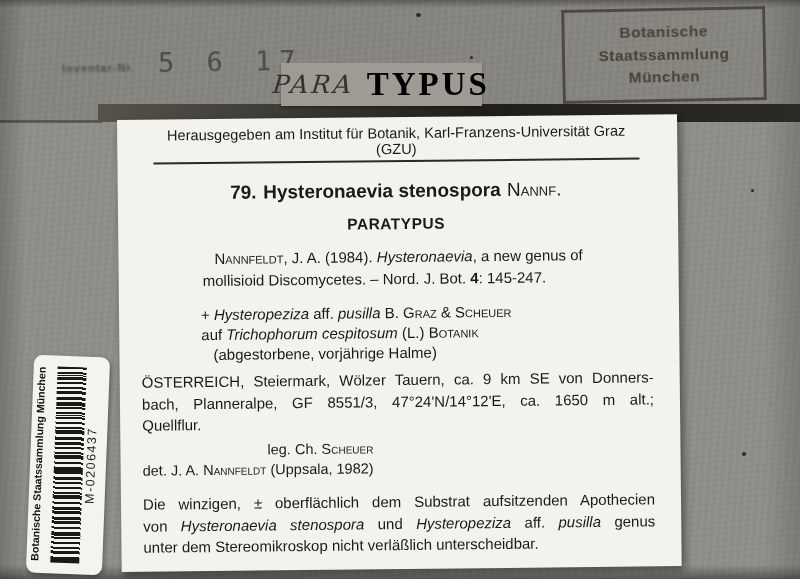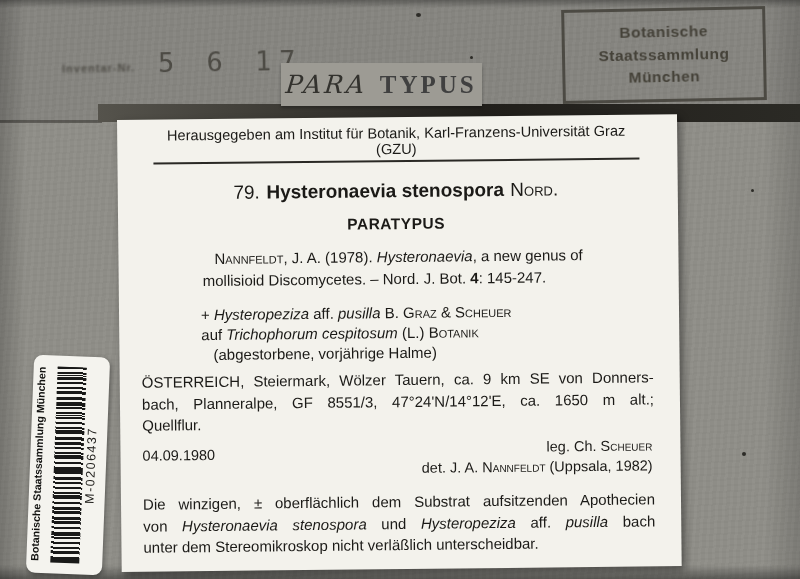--- a/index.html
+++ b/index.html
@@ -32,39 +32,39 @@
     color:#4e4c46;filter:blur(1.1px);transform:rotate(-1deg);letter-spacing:1px;}
   .inv-number{position:absolute;left:158px;top:46px;font-family:"DejaVu Sans Mono",monospace;
     font-size:27px;color:#4d4b45;letter-spacing:8px;filter:blur(.6px);transform:rotate(-1deg);}
 
   
   .slip{position:absolute;left:281px;top:63px;width:201px;height:43px;z-index:2;
     background:#9d9b94;display:flex;align-items:center;justify-content:center;gap:12px;
     box-shadow:0 2px 3px rgba(0,0,0,.28);}
   .para{font-family:"DejaVu Serif",serif;font-style:italic;font-weight:400;
     font-size:25px;color:#33322e;letter-spacing:3px;transform:skewX(-6deg);}
-  .typus{font-family:"Liberation Serif",serif;font-weight:bold;font-size:25px;
-    letter-spacing:3px;color:#404040;}
+  .typus{font-family:"Liberation Serif",serif;font-weight:bold;font-size:33px;
+    letter-spacing:3px;color:#000000;}
 
   
   .stamp{position:absolute;left:562px;top:8px;width:198px;height:88px;z-index:2;
     border:3px solid rgba(66,64,56,.85);transform:rotate(-1.1deg);filter:blur(.7px);
     display:flex;flex-direction:column;align-items:center;justify-content:center;
     color:#454239;font-weight:bold;font-size:15.5px;line-height:1.45;letter-spacing:.5px;
     text-align:center;}
 
   
   .label{position:absolute;left:117px;top:120px;width:560px;height:452px;z-index:3;
     background:#f3f2ec;transform:rotate(-0.6deg);transform-origin:0 0;
     box-shadow:3px 4px 9px rgba(0,0,0,.45);
     color:#1b1a17;padding:6px 26px 0 22px;box-sizing:border-box;font-size:15px;}
   .hdr{margin:2px 12px 0 14px;text-align:center;font-size:14.6px;
     padding-bottom:3px;border-bottom:2px solid #2a2925;}
   .title{margin-top:18px;text-align:center;font-size:19px;}
-  .title .num{margin-right:.35em;}
+  .title .num{margin-right:.35em;font-weight:bold;}
   .title .b{font-weight:bold;}
   .title .sc{font-variant:small-caps;margin-left:.33em;}
   .status{margin-top:13px;text-align:center;font-weight:bold;font-size:15.5px;letter-spacing:.5px;}
   .citation{margin:13px 28px 0 62px;line-height:21.5px;}
   .citation .line:first-child{margin-left:12px;}
   .host{margin:14px 0 0 60px;line-height:20px;}
   .host .line:last-child{margin-left:12px;}
   .locality{margin:6px 0 0 0;line-height:21.7px;}
   .just{text-align:justify;text-align-last:justify;}
   .daterow{margin:4px 2px 0 0;display:flex;justify-content:space-between;font-size:14.5px;}
@@ -117,53 +117,52 @@
   <div class="stamp">
     <div>Botanische</div>
     <div>Staatssammlung</div>
     <div>München</div>
   </div>
 
   <div class="label">
     <div class="hdr">Herausgegeben am Institut für Botanik, Karl-Franzens-Universität Graz (GZU)</div>
 
     <div class="title">
-      <span class="num">79.</span><span class="b">Hysteronaevia stenospora</span><span class="sc">Nord.</span>
+      <span class="num">79.</span><span class="b">Hysteronaevia stenospora</span><span class="sc">Nannf.</span>
     </div>
 
     <div class="status">PARATYPUS</div>
 
     <div class="citation">
-      <div class="line"><span class="seg-sc">Nannfeldt</span><span>, J. A. (1978). </span><span class="seg-i">Hysteronaevia</span><span>, a new genus of</span></div>
+      <div class="line"><span class="seg-sc">Nannfeldt</span><span>, J. A. (1984). </span><span class="seg-i">Hysteronaevia</span><span>, a new genus of</span></div>
       <div class="line"><span>mollisioid Discomycetes. – Nord. J. Bot. </span><span class="seg-b">4</span><span>: 145-247.</span></div>
     </div>
 
     <div class="host">
       <div class="line"><span>+ </span><span class="seg-i">Hysteropeziza</span><span> aff. </span><span class="seg-i">pusilla</span><span> B. </span><span class="seg-sc">Graz</span><span> &amp; </span><span class="seg-sc">Scheuer</span></div>
       <div class="line"><span>auf </span><span class="seg-i">Trichophorum cespitosum</span><span> (L.) </span><span class="seg-sc">Botanik</span></div>
       <div class="line"><span>(abgestorbene, vorjährige Halme)</span></div>
     </div>
 
     <div class="locality">
       <div class="just">ÖSTERREICH, Steiermark, Wölzer Tauern, ca. 9 km SE von Donners-</div>
       <div class="just">bach, Planneralpe, GF 8551/3, 47°24'N/14°12'E, ca. 1650 m alt.;</div>
       <div>Quellflur.</div>
     </div>
 
     <div class="daterow">
-      <div class="date">04.09.1980</div>
       <div class="legdet">
         <div><span>leg. Ch. </span><span class="seg-sc">Scheuer</span></div>
         <div><span>det. J. A. </span><span class="seg-sc">Nannfeldt</span><span> (Uppsala, 1982)</span></div>
       </div>
     </div>
 
     <div class="note">
       <div class="just"><span>Die winzigen, ± oberflächlich dem Substrat aufsitzenden Apothecien</span></div>
-      <div class="just"><span>von </span><span class="seg-i">Hysteronaevia stenospora</span><span> und </span><span class="seg-i">Hysteropeziza</span><span> aff. </span><span class="seg-i">pusilla</span><span> bach</span></div>
+      <div class="just"><span>von </span><span class="seg-i">Hysteronaevia stenospora</span><span> und </span><span class="seg-i">Hysteropeziza</span><span> aff. </span><span class="seg-i">pusilla</span><span> genus</span></div>
       <div><span>unter dem Stereomikroskop nicht verläßlich unterscheidbar.</span></div>
     </div>
   </div>
 
   <div class="sticker">
     <div class="vtext sticker-inst">Botanische Staatssammlung München</div>
     <div class="sticker-bars"></div>
     <div class="vtext sticker-code">M-0206437</div>
   </div>
 

